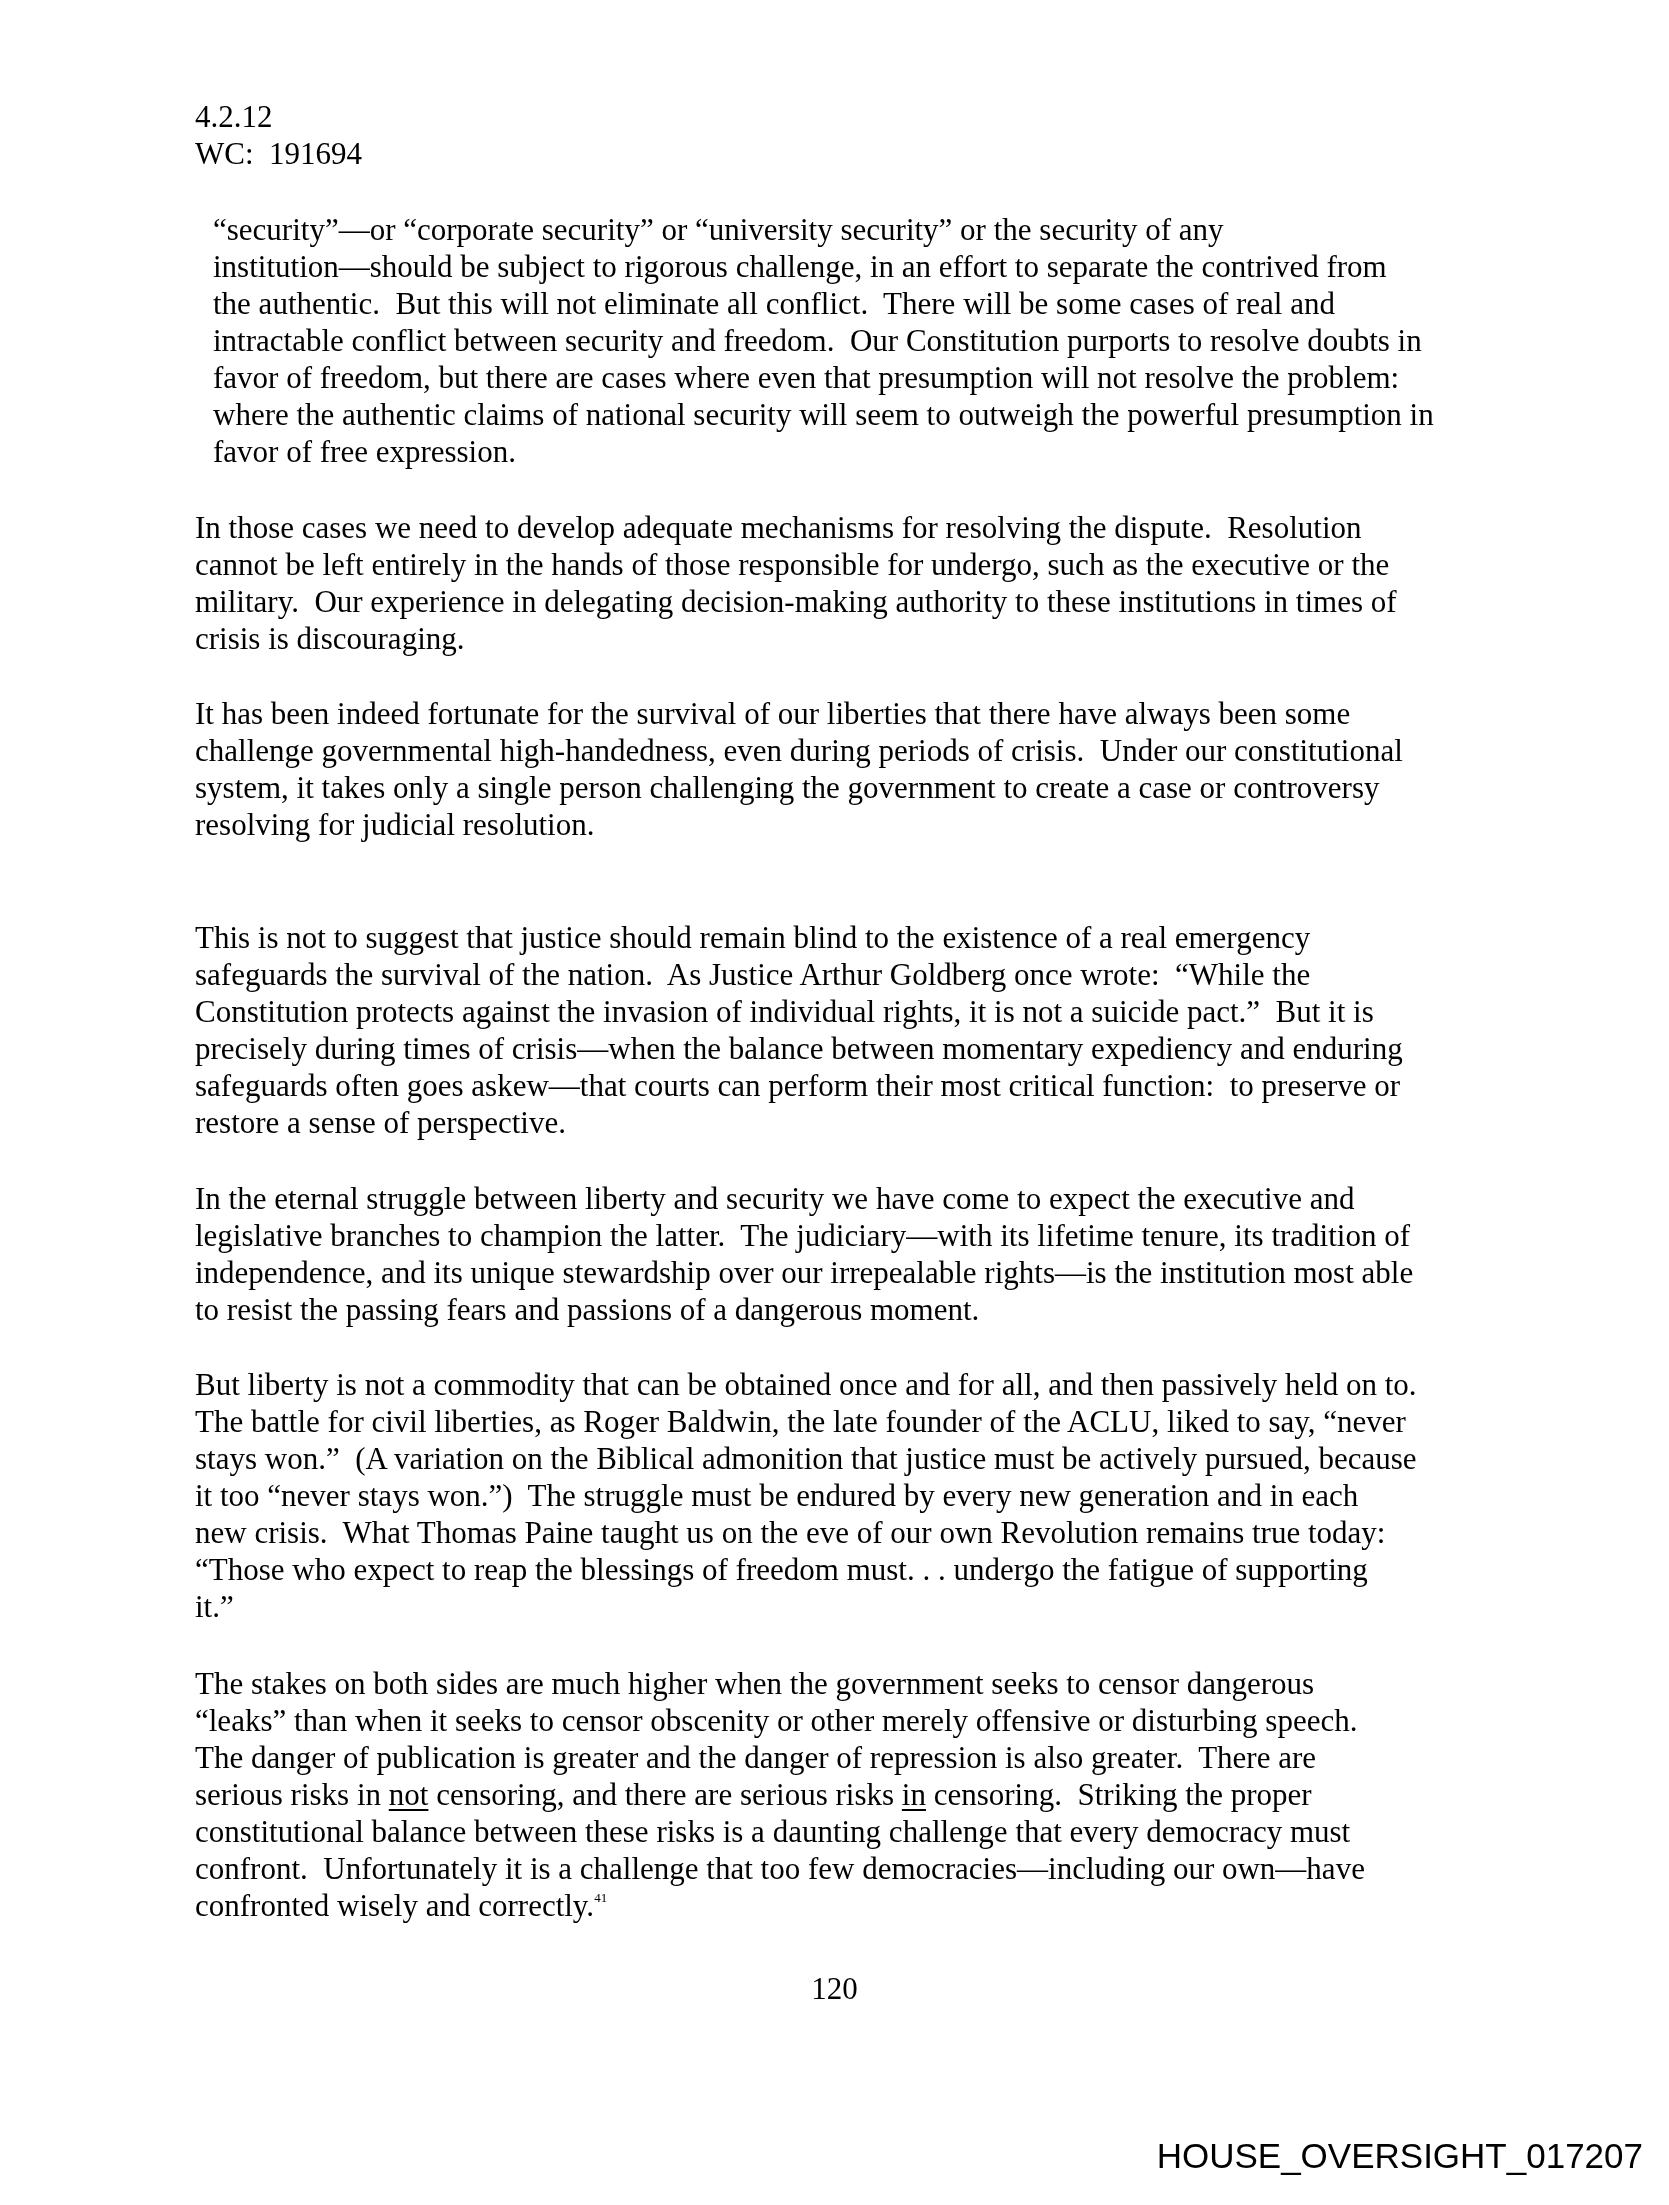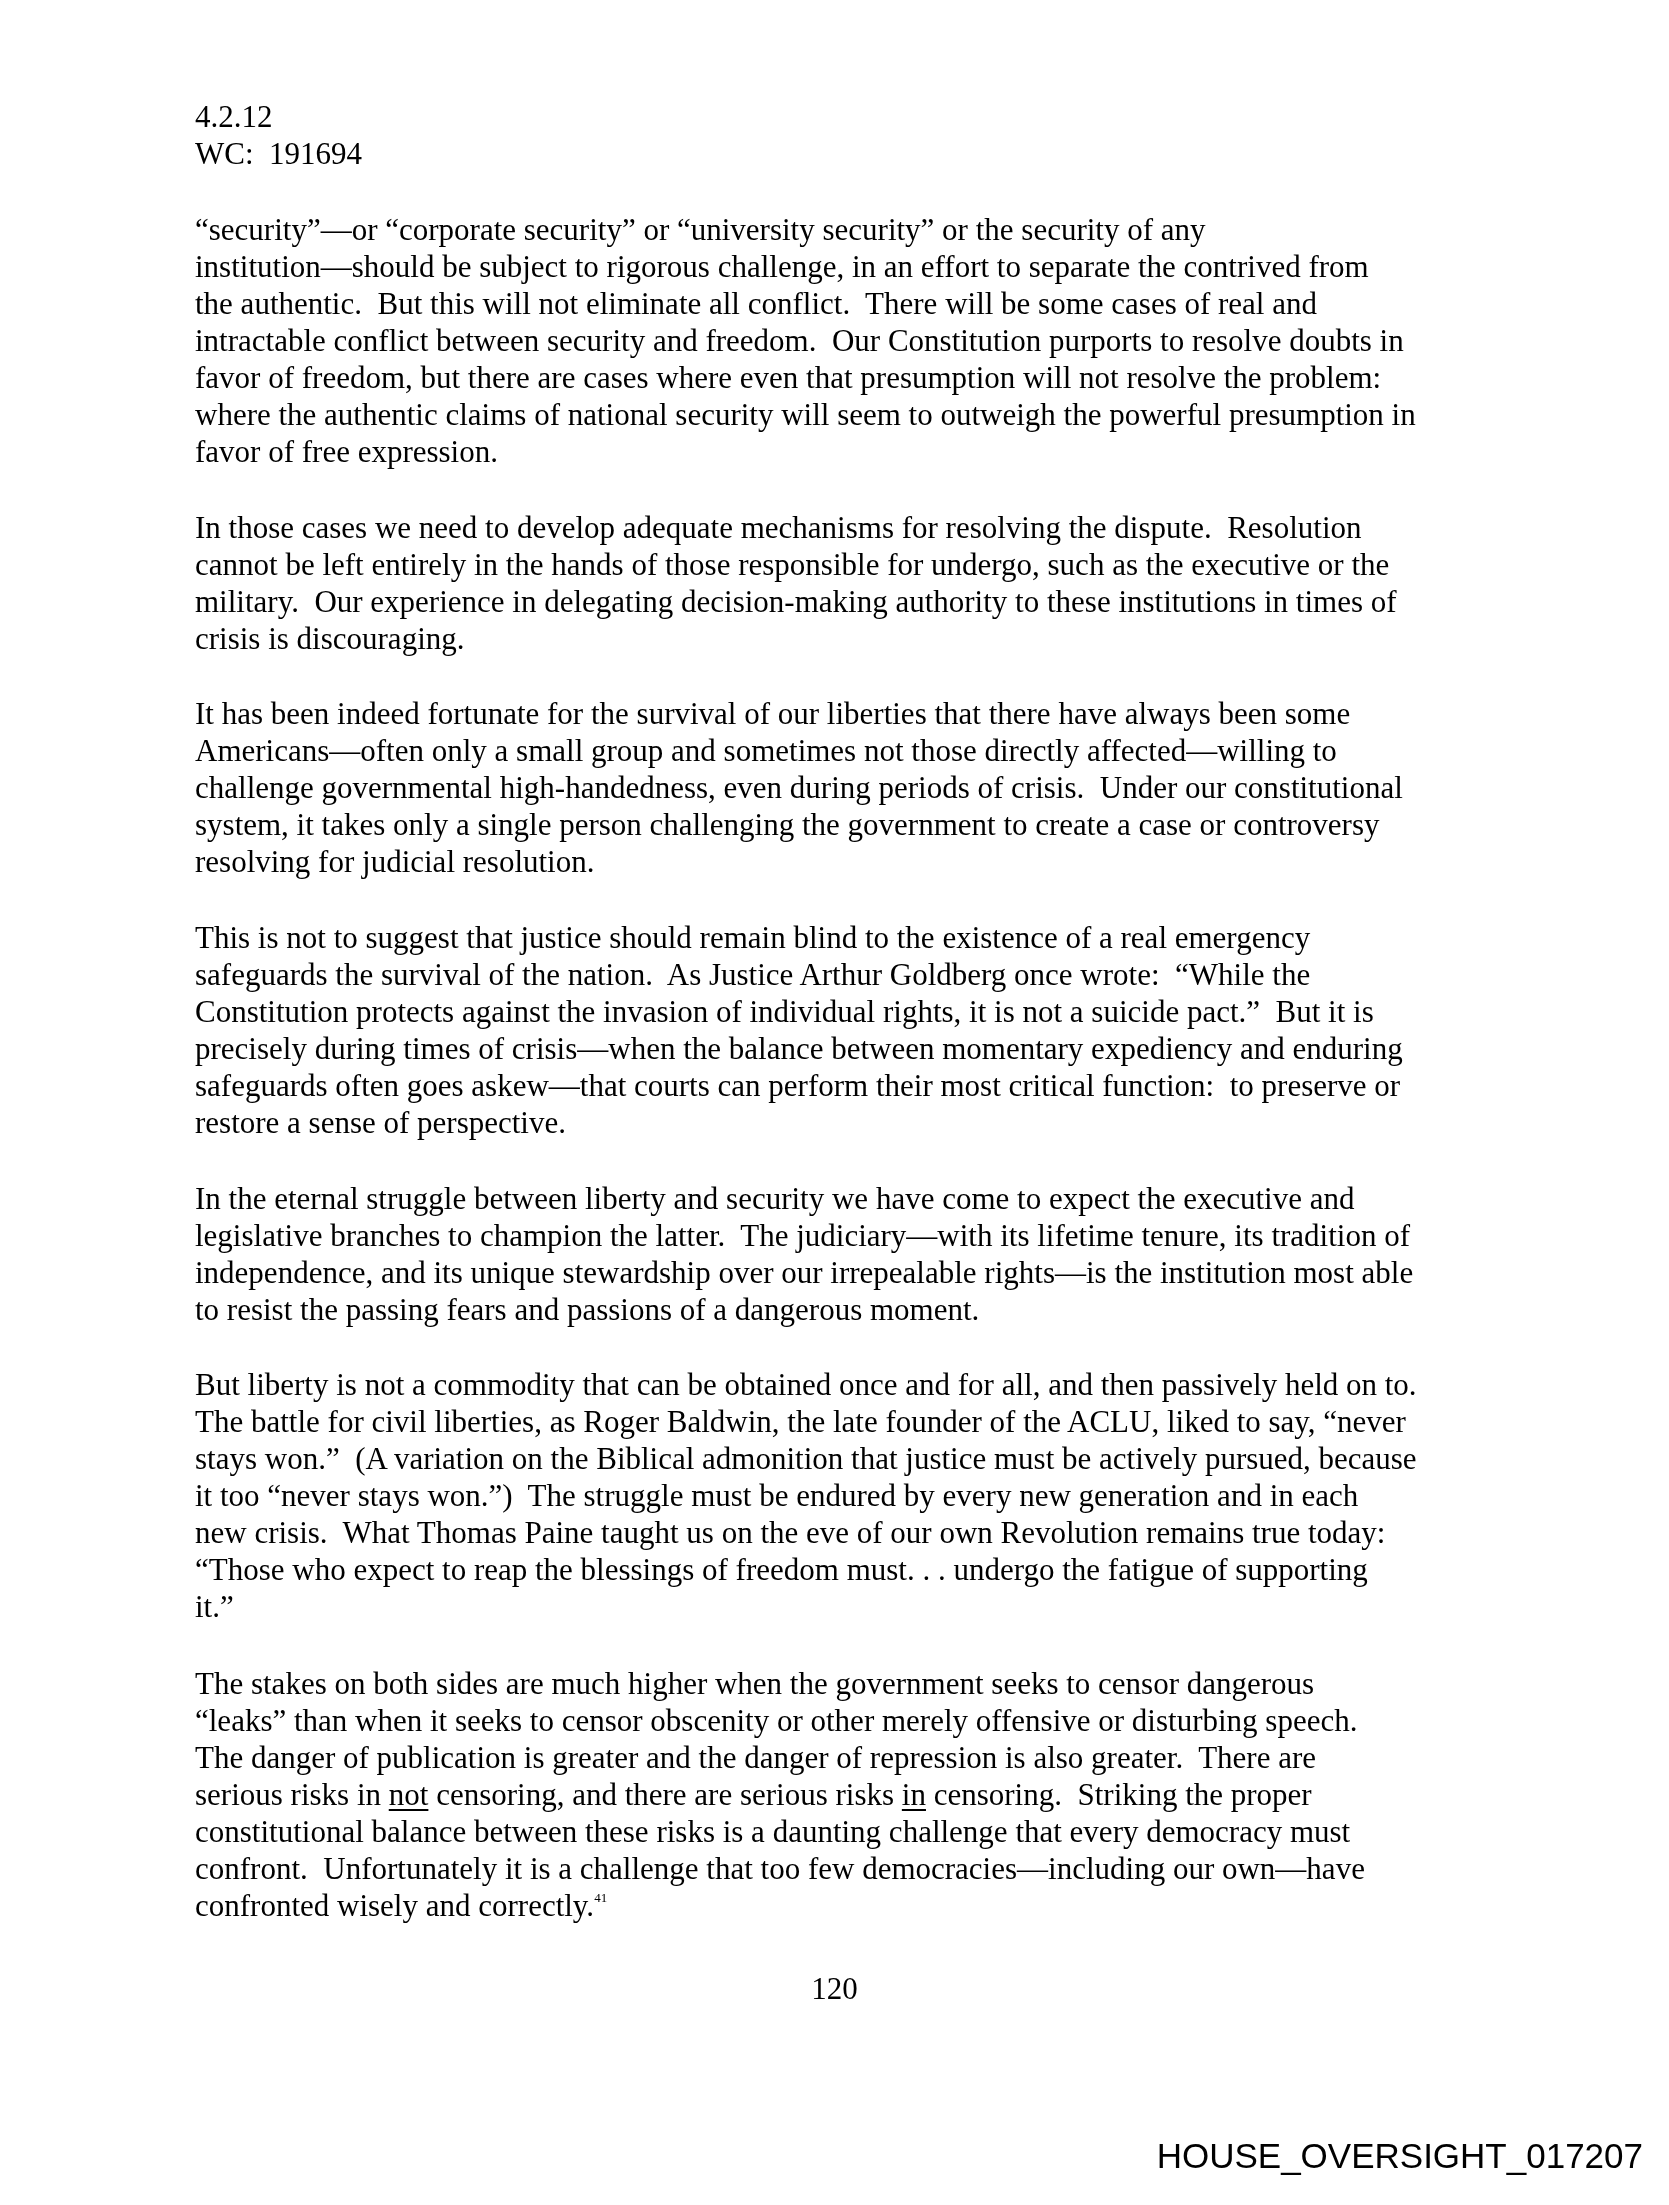--- a/index.html
+++ b/index.html
@@ -18,40 +18,39 @@
 </head>
 <body>
 
 <div class="page">
 
   <div class="hdr serif">
     <div>4.2.12</div>
     <div>WC:  191694</div>
   </div>
 
-  <div class="para serif" style="top: 211px;">
+  <div class="para serif" style="top: 211px; margin-left: 18px;">
     <div class="line">“security”—or “corporate security” or “university security” or the security of any</div>
     <div class="line">institution—should be subject to rigorous challenge, in an effort to separate the contrived from</div>
     <div class="line">the authentic.  But this will not eliminate all conflict.  There will be some cases of real and</div>
     <div class="line">intractable conflict between security and freedom.  Our Constitution purports to resolve doubts in</div>
     <div class="line">favor of freedom, but there are cases where even that presumption will not resolve the problem:</div>
     <div class="line">where the authentic claims of national security will seem to outweigh the powerful presumption in</div>
     <div class="line">favor of free expression.</div>
   </div>
 
   <div class="para serif" style="top: 509px;">
     <div class="line">In those cases we need to develop adequate mechanisms for resolving the dispute.  Resolution</div>
     <div class="line">cannot be left entirely in the hands of those responsible for undergo, such as the executive or the</div>
     <div class="line">military.  Our experience in delegating decision-making authority to these institutions in times of</div>
     <div class="line">crisis is discouraging.</div>
   </div>
 
   <div class="para serif" style="top: 695px;">
     <div class="line">It has been indeed fortunate for the survival of our liberties that there have always been some</div>
-    <div class="line">Americans—often only a small group and sometimes not those directly affected—willing to</div>
     <div class="line">challenge governmental high-handedness, even during periods of crisis.  Under our constitutional</div>
     <div class="line">system, it takes only a single person challenging the government to create a case or controversy</div>
     <div class="line">resolving for judicial resolution.</div>
   </div>
 
   <div class="para serif" style="top: 919px;">
     <div class="line">This is not to suggest that justice should remain blind to the existence of a real emergency</div>
     <div class="line">safeguards the survival of the nation.  As Justice Arthur Goldberg once wrote:  “While the</div>
     <div class="line">Constitution protects against the invasion of individual rights, it is not a suicide pact.”  But it is</div>
     <div class="line">precisely during times of crisis—when the balance between momentary expediency and enduring</div>

